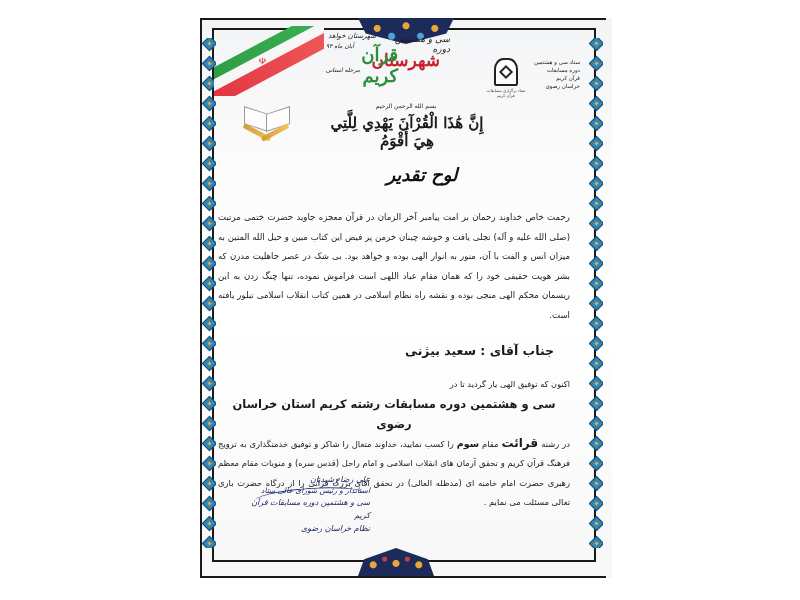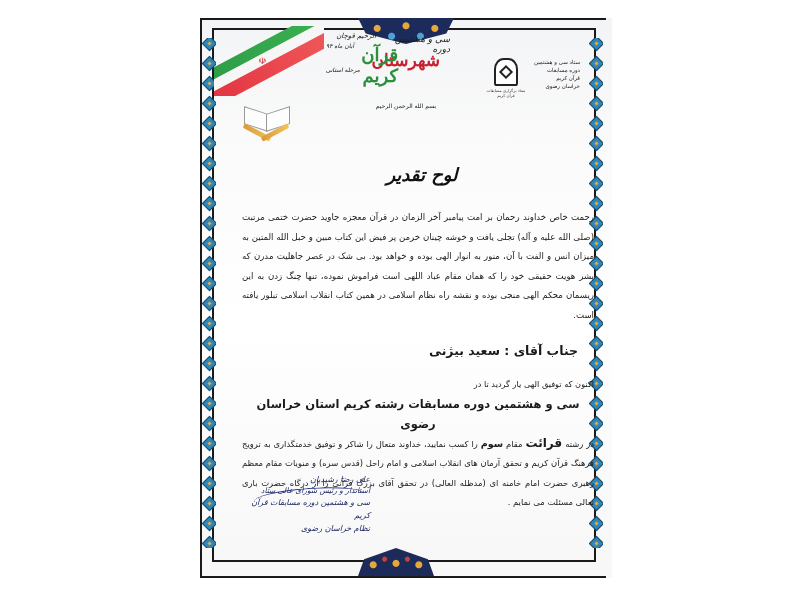--- a/index.html
+++ b/index.html
@@ -254,21 +254,21 @@
     .cert-title {
       position: absolute;
       left: 172px; top: 146px; width: 100px;
       text-align: center; direction: rtl;
       font-size: 18px; font-weight: bold; color: #111;
       font-family: "DejaVu Serif", serif; font-style: italic;
     }
     
     .body {
       position: absolute;
-      left: 42px;
+      left: 18px;
       top: 190px;
       width: 352px;
       direction: rtl;
       text-align: justify;
       color: #1a1a1a;
       font-family: "DejaVu Sans", sans-serif;
     }
     .para {
       font-size: 8.6px;
       line-height: 19.6px;
@@ -408,34 +408,35 @@
     <div class="quran">
       <div class="book-l"></div>
       <div class="book-r"></div>
       <div class="stand-l"></div>
       <div class="stand-r"></div>
     </div>
 
     <div class="hdr hdr-edition">سی و هشتمین دوره</div>
     <div class="hdr hdr-title-red">شهرستان</div>
     <div class="hdr hdr-title-green">قرآن کریم</div>
-    <div class="hdr hdr-city">الرحیم قوچان</div>
+    <div class="hdr hdr-city">شهرستان خواهد</div>
     <div class="hdr hdr-date">آبان ماه ۹۴</div>
     <div class="hdr hdr-stage">مرحله استانی</div>
 
     <div class="logo"></div>
     <div class="logo-caption">ستاد برگزاری مسابقات قرآن کریم</div>
     <div class="org-text">
       <div>ستاد سی و هشتمین</div>
       <div>دوره مسابقات</div>
       <div>قرآن کریم</div>
       <div>خراسان رضوی</div>
     </div>
 
     <div class="verse-small">بسم الله الرحمن الرحیم</div>
+    <div class="verse-big">إِنَّ هَٰذَا الْقُرْآنَ يَهْدِي لِلَّتِي هِيَ أَقْوَمُ</div>
     <div class="cert-title">لوح تقدیر</div>
 
     <div class="body">
       <p class="para">رحمت خاص خداوند رحمان بر امت پیامبر آخر الزمان در قرآن معجزه جاوید حضرت ختمی مرتبت (صلی الله علیه و آله) تجلی یافت و خوشه چینان خرمن پر فیض این کتاب مبین و حبل الله المتین به میزان انس و الفت با آن، منور به انوار الهی بوده و خواهد بود. بی شک در عصر جاهلیت مدرن که بشر هویت حقیقی خود را که همان مقام عباد اللهی است فراموش نموده، تنها چنگ زدن به این ریسمان محکم الهی منجی بوده و نقشه راه نظام اسلامی در همین کتاب انقلاب اسلامی تبلور یافته است.</p>
       <p class="recipient">جناب آقای : سعید بیژنی</p>
       <p class="short-line">اکنون که توفیق الهی یار گردید تا در</p>
       <p class="competition">سی و هشتمین دوره مسابقات رشته کریم استان خراسان رضوی</p>
       <p class="para2">
         <span>در رشته</span>
         <span class="emph-big">قرائت</span>

